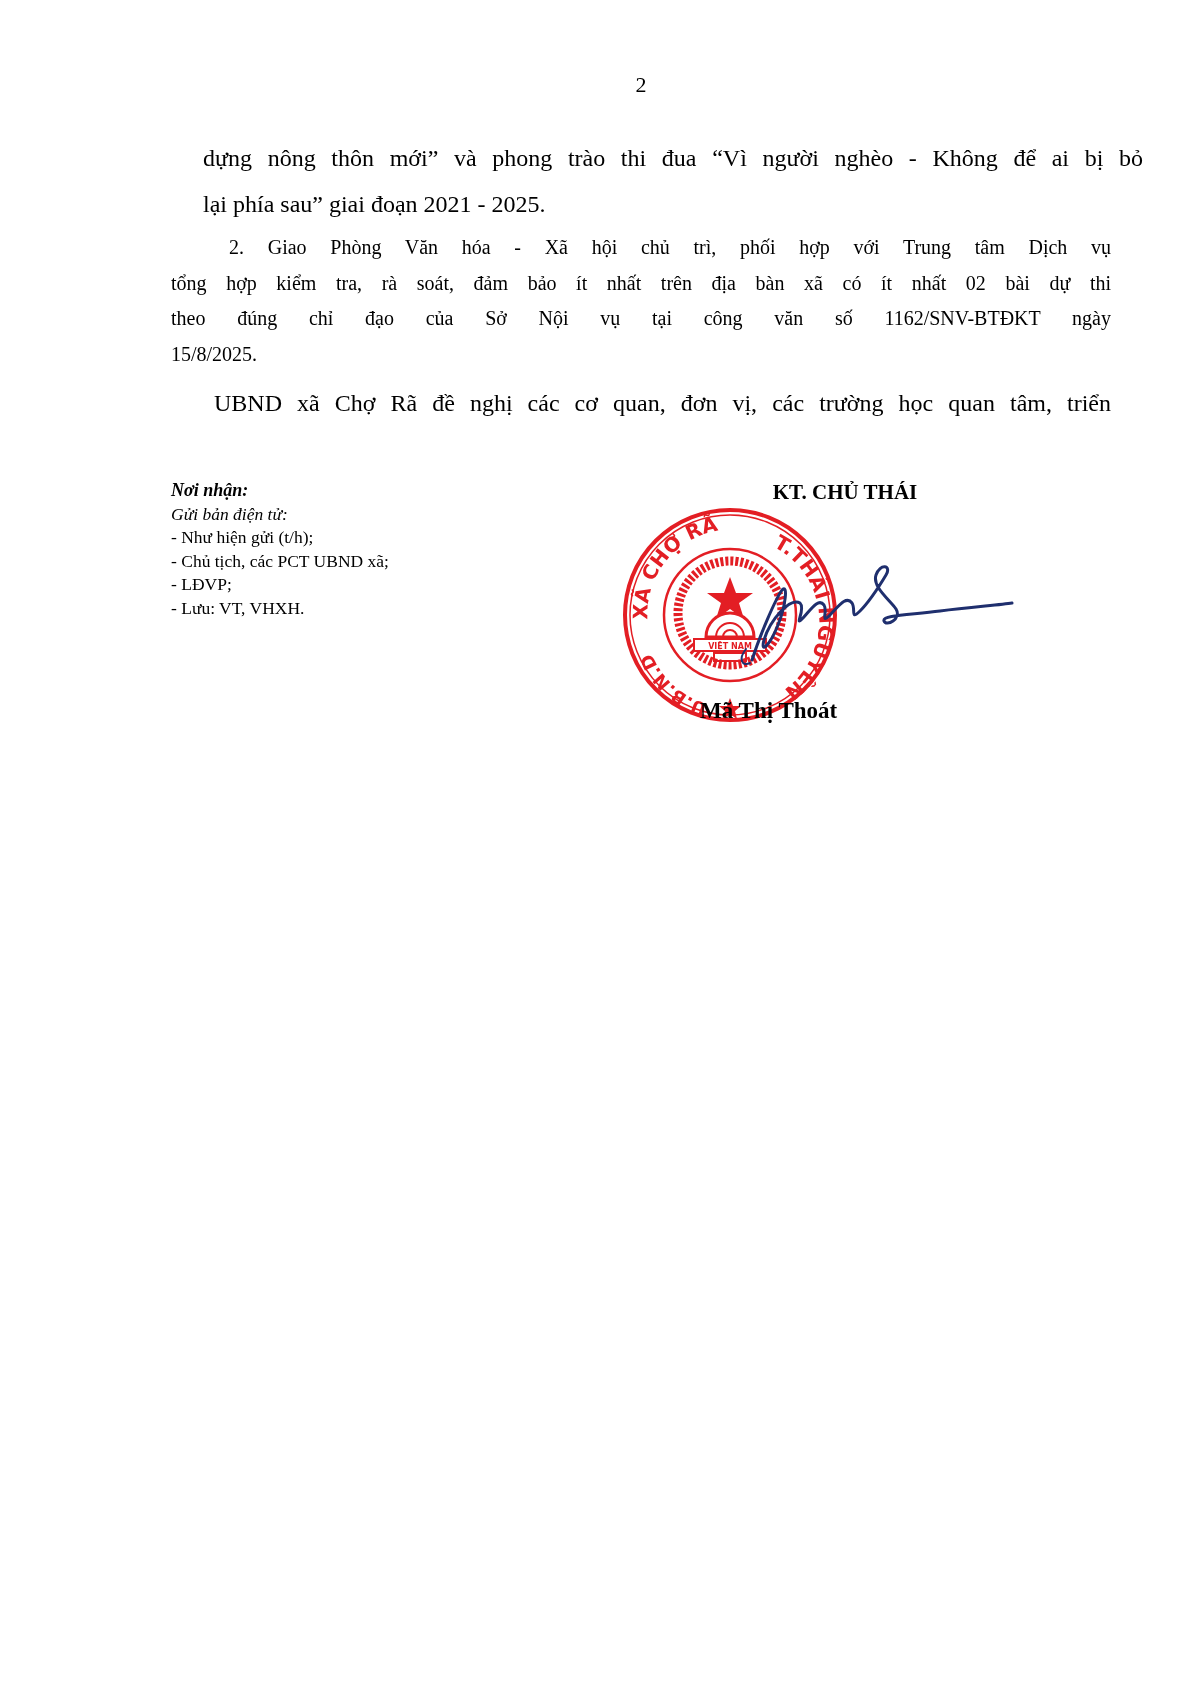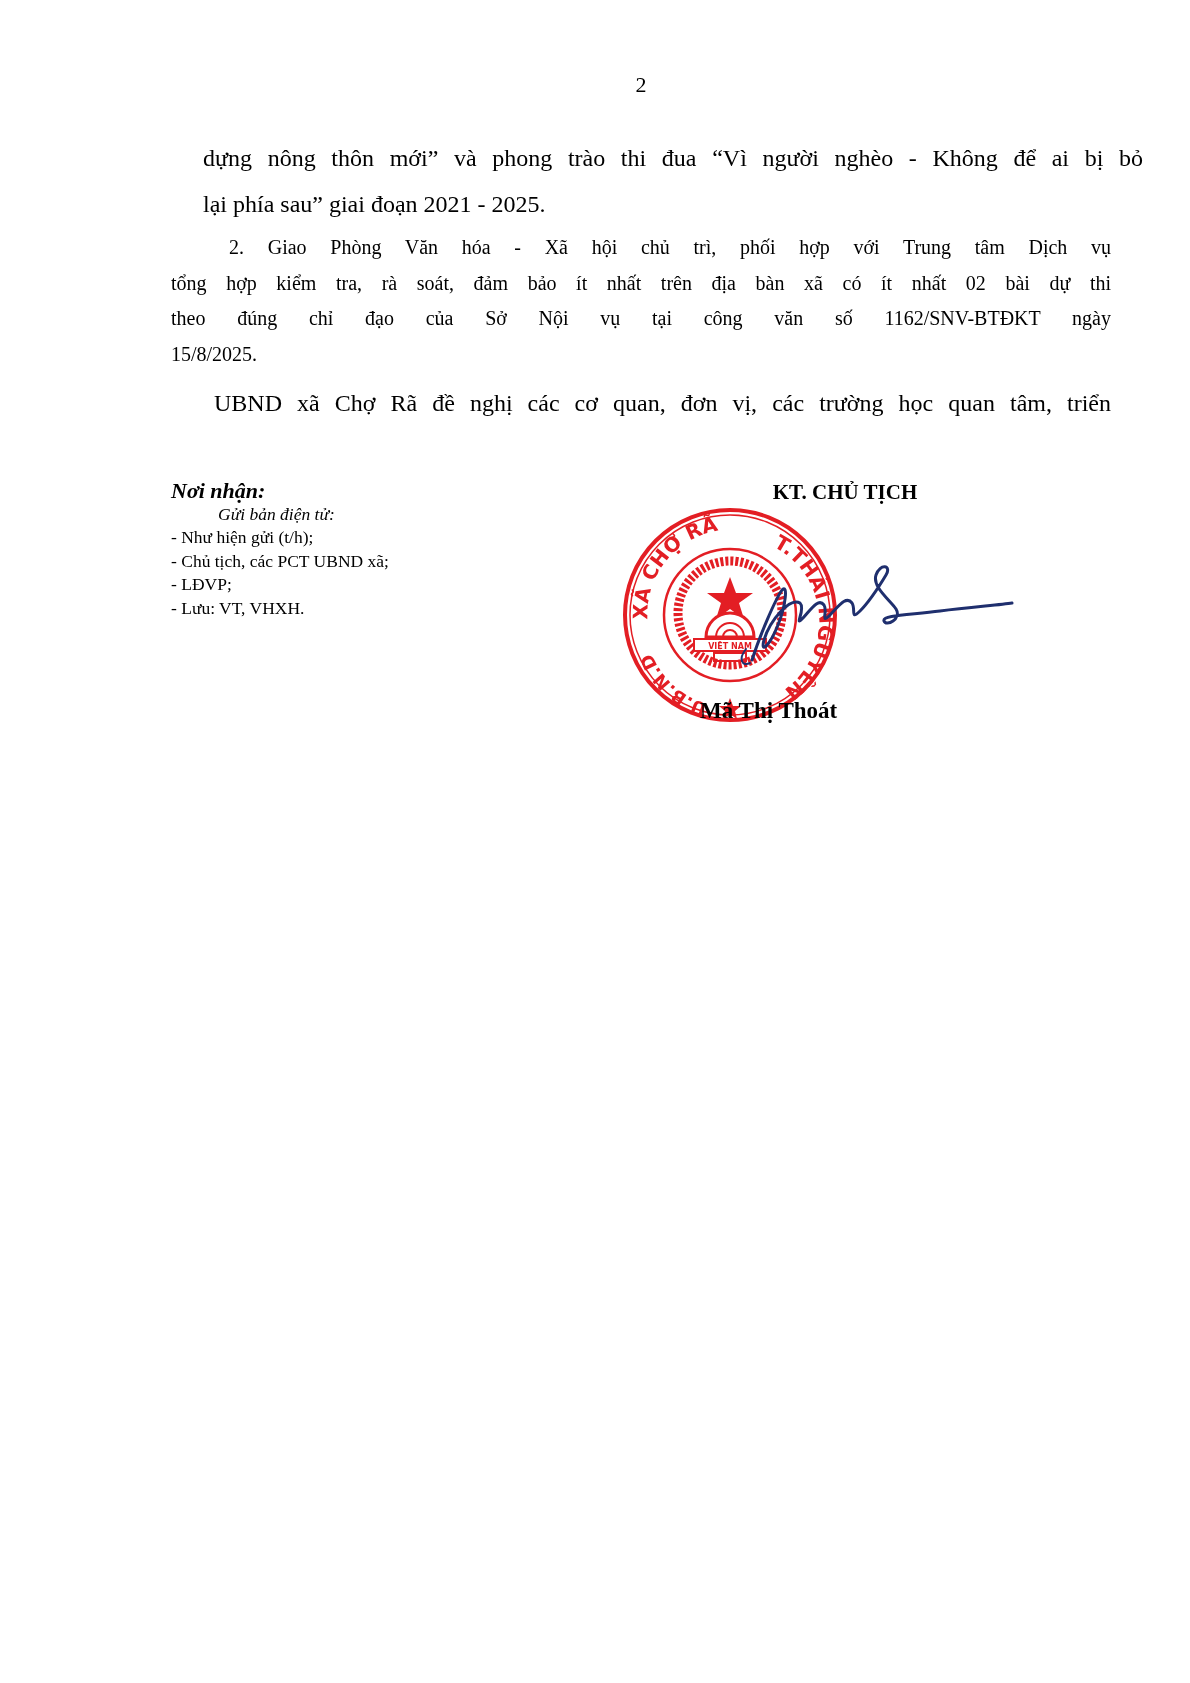--- a/index.html
+++ b/index.html
@@ -7,22 +7,22 @@
          font-family: "Liberation Serif", "DejaVu Serif", serif; color: #000; }
   .page-number { position: absolute; top: 72px; left: 0; width: 1282px; text-align: center;
                  font-size: 22px; }
   .p1 { position: absolute; top: 135px; left: 171px; width: 940px; font-size: 24px; line-height: 46px; text-align: justify; margin-left: 32px; }
   .p2 { position: absolute; top: 230px; left: 171px; width: 940px; font-size: 20px; line-height: 35.5px; }
   .line { display: block; white-space: nowrap; }
   .line.justify { text-align: justify; text-align-last: justify; white-space: normal; }
   .p3 { position: absolute; top: 380px; left: 171px; width: 940px; font-size: 24px; line-height: 46px; }
   .link-blue { color: #1f3a7a; }
   .recipients { position: absolute; top: 479px; left: 171px; font-size: 17.5px; line-height: 23.5px; }
-  .recipients .heading { font-weight: bold; font-style: italic; font-size: 22px; }
-  .recipients .sub { font-style: italic; margin-left: 47px; }
+  .recipients .heading { font-weight: bold; font-style: italic; font-size: 18px; }
+  .recipients .sub { font-style: italic; }
   .sign-block { position: absolute; top: 477px; left: 700px; width: 290px; text-align: center;
                 font-weight: bold; font-size: 21px; line-height: 30px; }
   .signer-name { position: absolute; top: 698px; left: 700px; width: 290px; text-align: left;
                  font-weight: bold; font-size: 23px; }
   .stamp { position: absolute; left: 620px; top: 505px; width: 220px; height: 220px; }
   .signature { position: absolute; left: 690px; top: 545px; width: 330px; height: 130px; }
 </style>
 </head>
 <body>
 
@@ -83,21 +83,21 @@
       <path d="M 86 132 A 24 24 0 0 1 134 132 Z" fill="none" stroke="#e31e24" stroke-width="3"></path>
       <path d="M 96 132 A 14 14 0 0 1 124 132" fill="none" stroke="#e31e24" stroke-width="2"></path>
       <path d="M 103 132 A 7 7 0 0 1 117 132" fill="none" stroke="#e31e24" stroke-width="2"></path>
       <rect x="74" y="134" width="72" height="12" fill="#ffffff" stroke="#e31e24" stroke-width="2"></rect>
       <text x="110" y="144" text-anchor="middle" font-family="DejaVu Sans, sans-serif" font-size="8" font-weight="bold" fill="#e31e24">VIỆT NAM</text>
       <rect x="94" y="148" width="32" height="8" fill="none" stroke="#e31e24" stroke-width="2"></rect>
     </g>
   </svg>
 
   <div class="sign-block">
-    <div>KT. CHỦ TỊCH</div>
+    <div>KT. CHỦ THÁI</div>
   </div>
 
   <svg class="signature" viewBox="0 0 330 130">
     <path d="M 62 115 C 70 90, 85 55, 92 45 C 98 38, 96 60, 88 80 C 80 100, 70 110, 74 95
              C 80 75, 100 52, 110 58 C 116 64, 104 82, 112 74 C 120 66, 128 52, 134 60
              C 138 66, 130 80, 140 70 C 148 62, 156 50, 162 58 C 166 64, 160 76, 170 66
              C 178 58, 190 40, 196 30 C 202 20, 190 18, 186 30 C 182 42, 200 55, 206 64
              C 212 74, 196 82, 194 76 C 192 70, 218 70, 250 66 C 280 62, 310 60, 322 58" fill="none" stroke="#1f2f6e" stroke-width="3" stroke-linecap="round" stroke-linejoin="round"></path>
     <path d="M 60 118 C 52 122, 48 114, 56 104" fill="none" stroke="#1f2f6e" stroke-width="2" stroke-linecap="round"></path>
   </svg>

